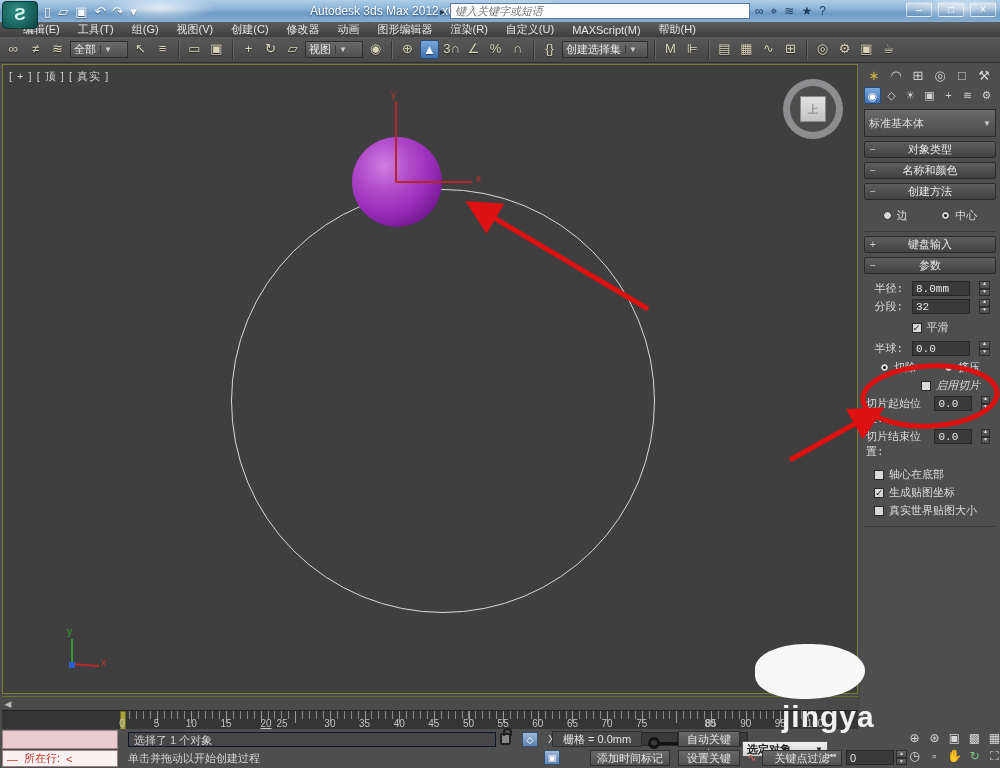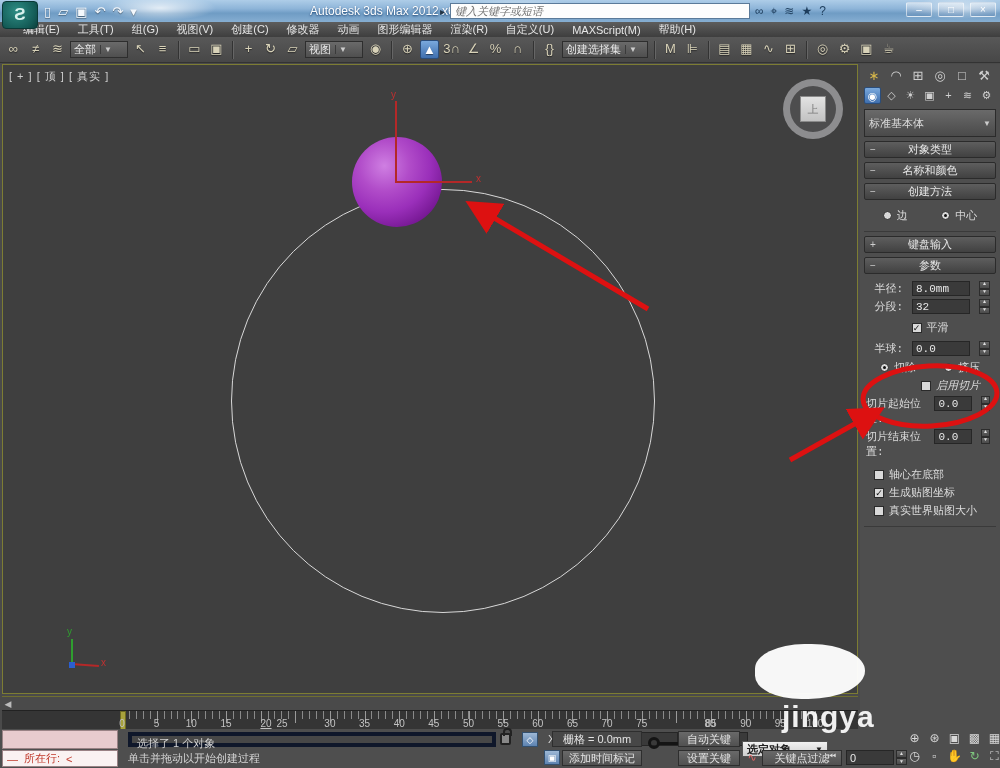--- a/index.html
+++ b/index.html
@@ -133,21 +133,21 @@
   .ruler .tlabel { position:absolute; top:7px; transform:translateX(-50%); color:#c2c2c2; font-size:10px; }
   .ruler .thandle { position:absolute; left:118px; top:0; width:6px; height:19px; background:#a8a23c; border:1px solid #6f6b22; }
   .mini-ce { position:absolute; left:4px; top:712px; width:15px; height:14px; background:#555; border:1px solid #2e2e2e;
     color:#ccc; font-size:9px; line-height:13px; text-align:center; }
 
   
   .statusbar { position:absolute; left:0; top:729px; width:1000px; height:39px; background:#4e4e4e; font-size:11px; color:#d4d4d4; }
   .listener-top { position:absolute; left:2px; top:1px; width:116px; height:19px; background:#e8cbce; border:1px solid #9a8285; }
   .listener-bot { position:absolute; left:2px; top:21px; width:116px; height:17px; background:#faf2f2; border:1px solid #9a8285;
     color:#c0392b; font-size:11px; display:flex; align-items:center; gap:6px; padding:0 4px; }
-  .sel-box { position:absolute; left:128px; top:3px; width:368px; height:15px; background:#474747; border:4px solid #0f172a;
+  .sel-box { position:absolute; left:128px; top:3px; width:368px; height:15px; background:#474747; border:1px solid #0f172a;
     line-height:14px; padding:0 5px; }
   .prompt { position:absolute; left:128px; top:22px; line-height:15px; }
   .lock-icon { position:absolute; left:332px; top:4px; width:11px; height:12px; border:2px solid #222; border-radius:2px;
     background:#888; left:500px; }
   .lock-icon::before { content:""; position:absolute; left:1px; top:-7px; width:5px; height:6px;
     border:2px solid #222; border-bottom:none; border-radius:4px 4px 0 0; }
   .absrel { position:absolute; left:522px; top:3px; width:16px; height:15px; background:linear-gradient(180deg,#9db8d6,#5d83b1);
     border:1px solid #33506f; color:#fff; font-size:9px; line-height:14px; text-align:center; }
   .coordlbl { position:absolute; top:4px; }
   .coordfld { position:absolute; top:3px; width:46px; height:14px; background:#3a3a3a; border:1px solid #262626; }
@@ -489,21 +489,21 @@
     <div class="absrel">◇</div>
     <span class="coordlbl" style="left:548px">X:</span>
     <div class="coordfld" style="left:562px"></div>
     <span class="coordlbl" style="left:618px">Y:</span>
     <div class="coordfld" style="left:632px"></div>
     <span class="coordlbl" style="left:688px">Z:</span>
     <div class="coordfld" style="left:702px"></div>
 
     <div class="sbtn" style="left:552px; top:2px; width:90px; background:#474747;">栅格 = 0.0mm</div>
     <div class="isolate">▣</div>
-    <div class="sbtn" style="left:562px; top:21px; width:80px;">添加时间标记</div>
+    <div class="sbtn" style="left:590px; top:21px; width:80px;">添加时间标记</div>
     <div class="keyicon"></div>
     <div class="sbtn" style="left:678px; top:2px; width:62px;">自动关键点</div>
     <div class="sbtn" style="left:678px; top:21px; width:62px;">设置关键点</div>
     <div class="seldrop">
       <span>选定对象</span>
       <span class="arrow">▼</span>
     </div>
     <div class="curveic">∿</div>
     <div class="sbtn" style="left:762px; top:21px; width:80px;">关键点过滤器...</div>
     <div class="gotostart">⏮</div>

